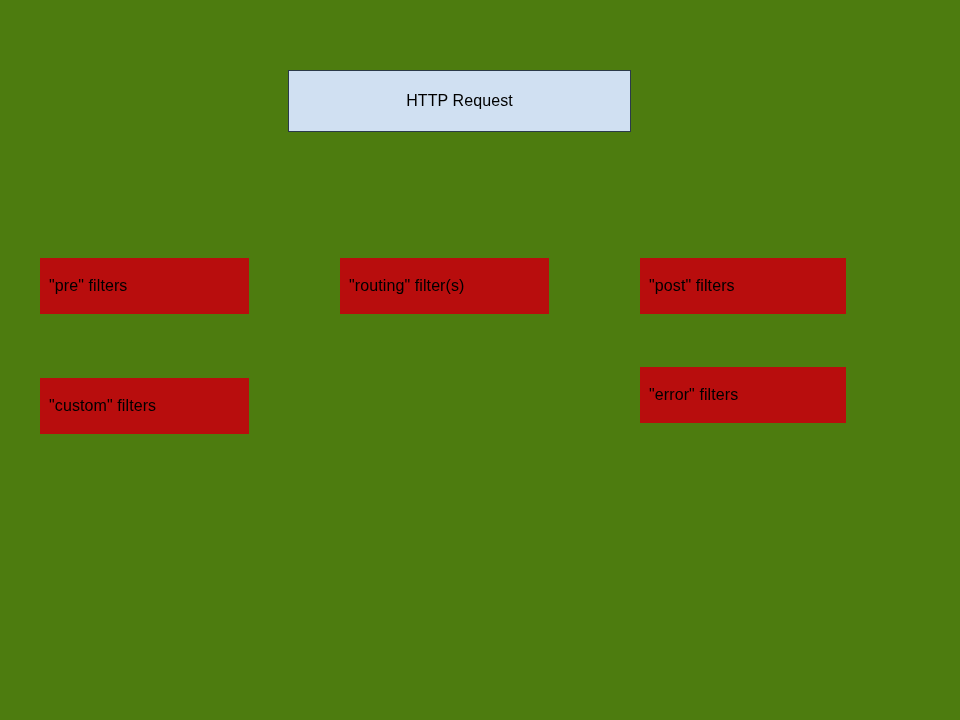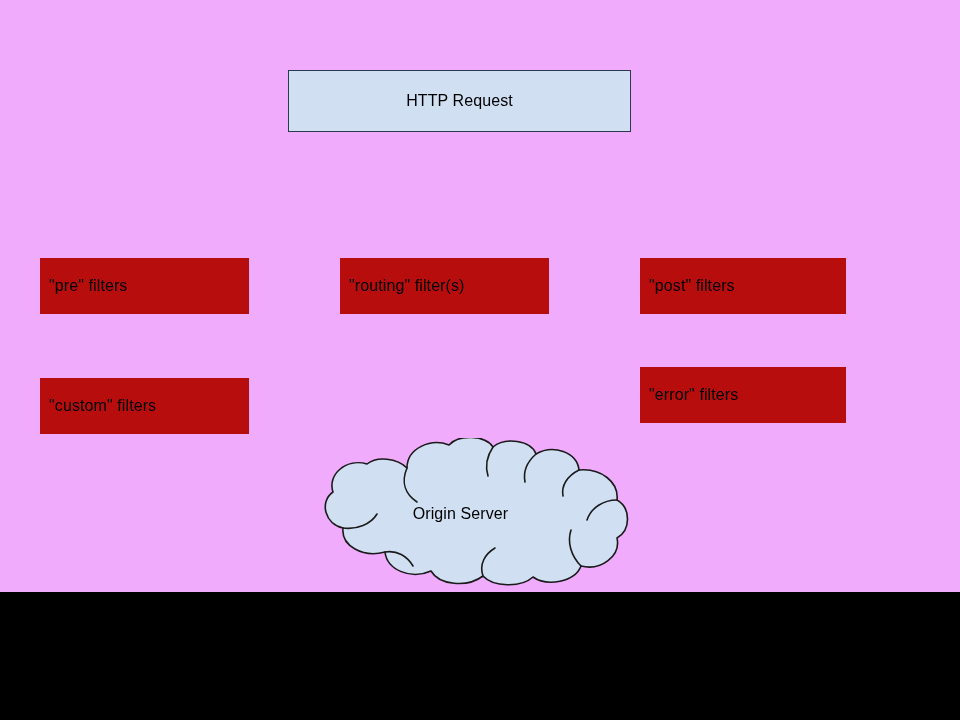--- a/index.html
+++ b/index.html
@@ -7,22 +7,22 @@
     margin: 0;
     padding: 0;
     background: #000000;
   }
   body {
     font-family: "Liberation Sans", sans-serif;
   }
   #canvas {
     position: relative;
     width: 960px;
-    height: 592px;
-    background: #f0abfc;
+    height: 720px;
+    background: #4d7c0f;
     overflow: hidden;
   }
   .node {
     position: absolute;
     box-sizing: border-box;
     display: flex;
     align-items: center;
   }
   .node-label {
     font-size: 16px;
@@ -84,45 +84,14 @@
   </div>
 
   <div class="node box-red" style="left:40px; top:378px; width:209px; height:56px;">
     <span class="node-label">"custom" filters</span>
   </div>
 
   <div class="node box-red" style="left:640px; top:367px; width:206px; height:56px;">
     <span class="node-label">"error" filters</span>
   </div>
 
-  <div class="cloud" style="left:289px; top:438px; width:343px; height:148px;">
-    <svg width="343" height="148" viewBox="0 0 343 148">
-      <path d="M 118 30
-               C 118 10, 142 0, 160 7
-               C 170 -4, 196 -3, 204 9
-               C 216 -1, 242 2, 247 16
-               C 264 6, 288 14, 290 32
-               C 312 30, 330 44, 328 62
-               C 342 70, 342 92, 328 100
-               C 332 118, 312 133, 292 128
-               C 286 144, 258 149, 244 139
-               C 232 150, 204 149, 194 138
-               C 178 150, 150 147, 142 133
-               C 122 142, 98 132, 96 114
-               C 74 120, 52 108, 54 90
-               C 36 86, 30 64, 44 54
-               C 38 36, 58 20, 78 26
-               C 88 18, 108 20, 118 30
-               Z" fill="#d0e0f2" stroke="#1a1a1a" stroke-width="1.6" stroke-linejoin="round"></path>
-      <path d="M 118 30 C 112 44, 116 56, 128 64" fill="none" stroke="#1a1a1a" stroke-width="1.6" stroke-linecap="round"></path>
-      <path d="M 54 90 C 68 92, 82 86, 88 76" fill="none" stroke="#1a1a1a" stroke-width="1.6" stroke-linecap="round"></path>
-      <path d="M 96 114 C 108 112, 118 118, 124 128" fill="none" stroke="#1a1a1a" stroke-width="1.6" stroke-linecap="round"></path>
-      <path d="M 194 138 C 190 126, 196 116, 206 110" fill="none" stroke="#1a1a1a" stroke-width="1.6" stroke-linecap="round"></path>
-      <path d="M 292 128 C 282 118, 278 104, 282 92" fill="none" stroke="#1a1a1a" stroke-width="1.6" stroke-linecap="round"></path>
-      <path d="M 328 62 C 314 62, 302 70, 298 82" fill="none" stroke="#1a1a1a" stroke-width="1.6" stroke-linecap="round"></path>
-      <path d="M 290 32 C 278 38, 272 48, 274 58" fill="none" stroke="#1a1a1a" stroke-width="1.6" stroke-linecap="round"></path>
-      <path d="M 247 16 C 238 24, 234 34, 236 44" fill="none" stroke="#1a1a1a" stroke-width="1.6" stroke-linecap="round"></path>
-      <path d="M 204 9 C 198 18, 196 28, 199 38" fill="none" stroke="#1a1a1a" stroke-width="1.6" stroke-linecap="round"></path>
-    </svg>
-    <span class="node-label" style="margin-top:4px;">Origin Server</span>
-  </div>
 
 </div>
 
 </body></html>

